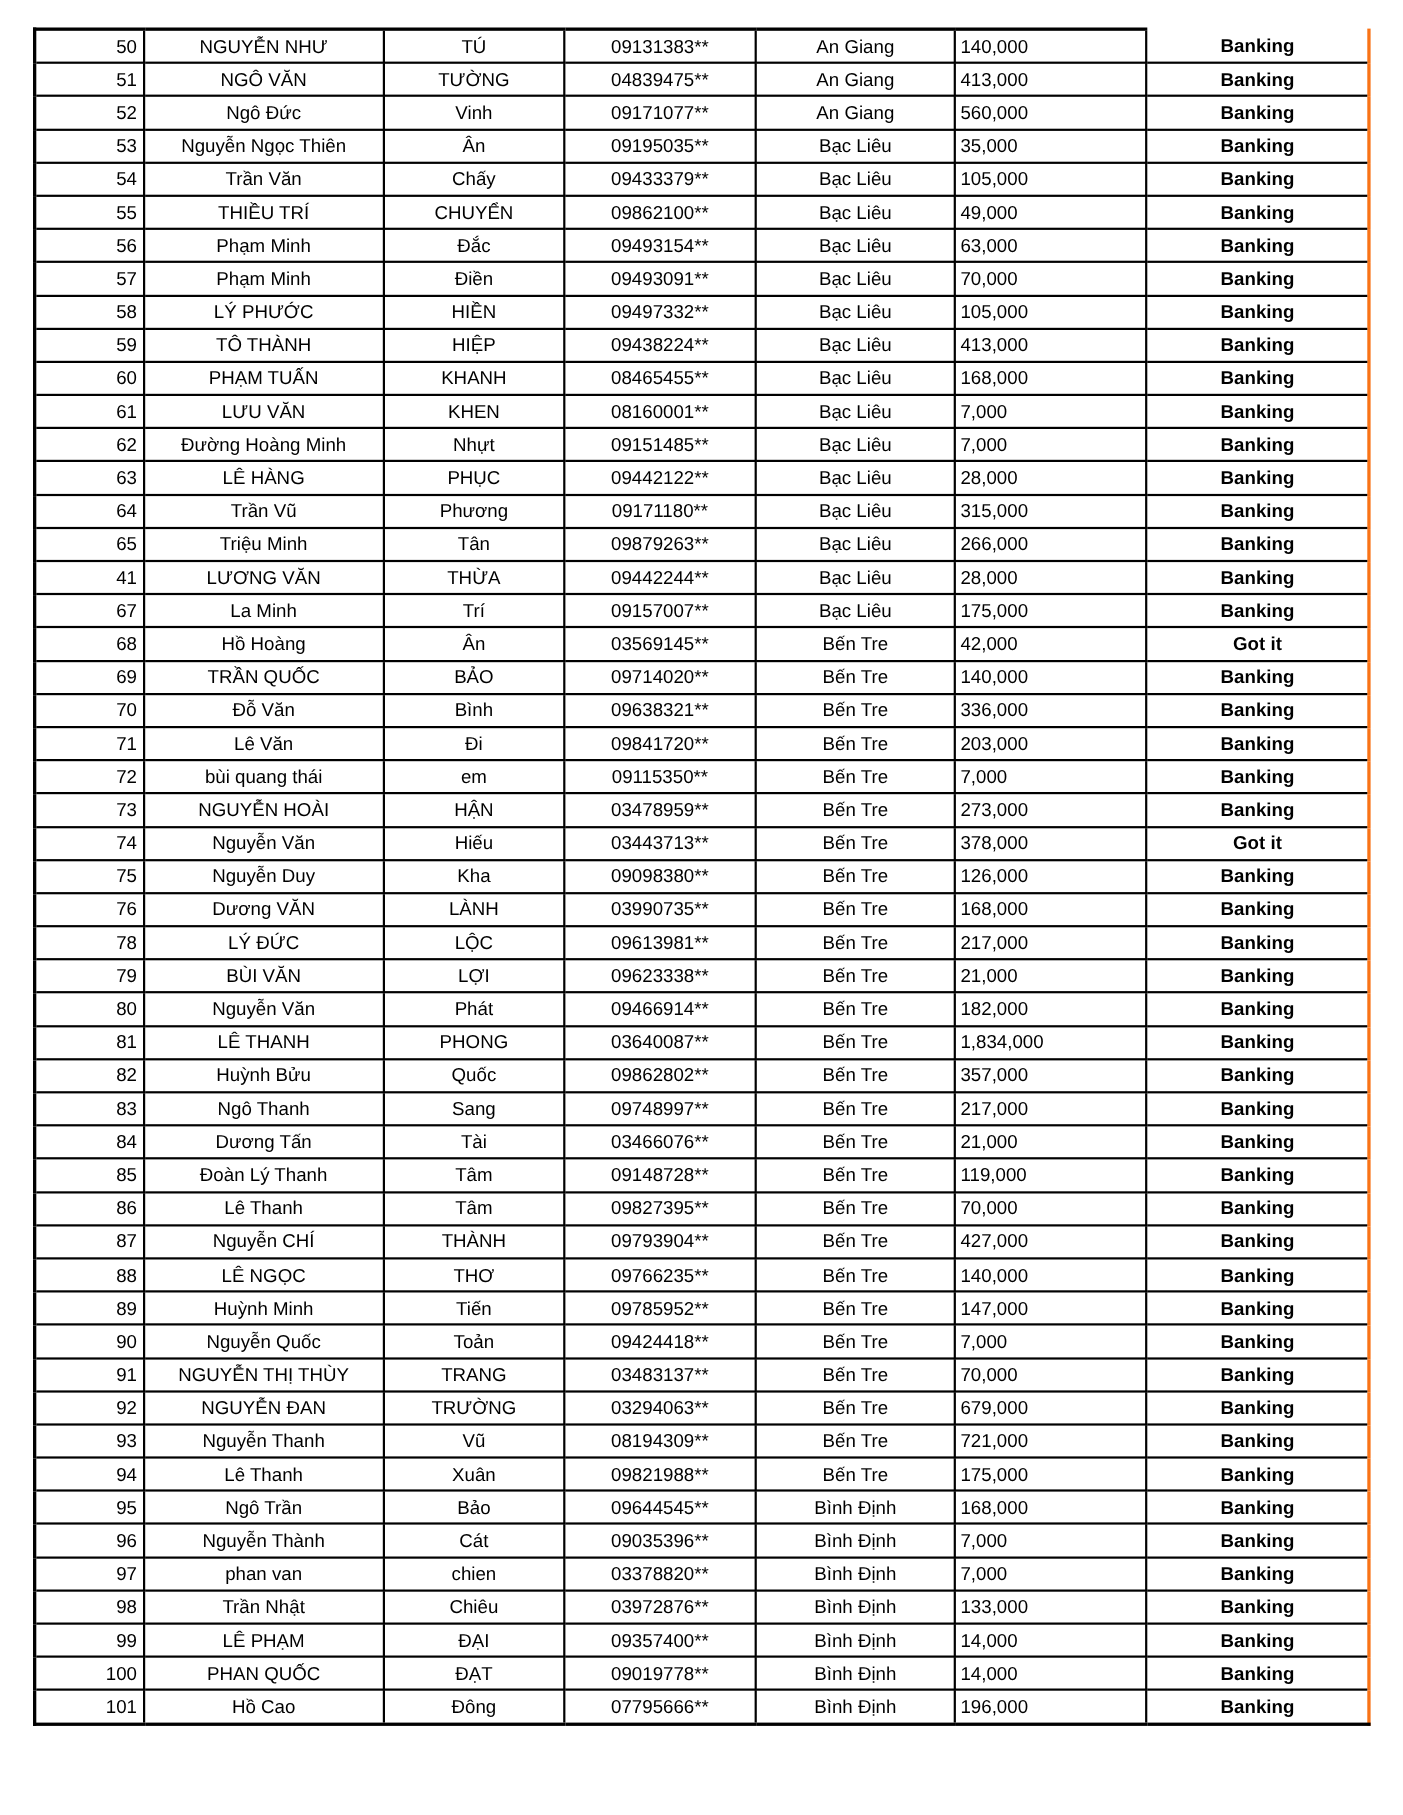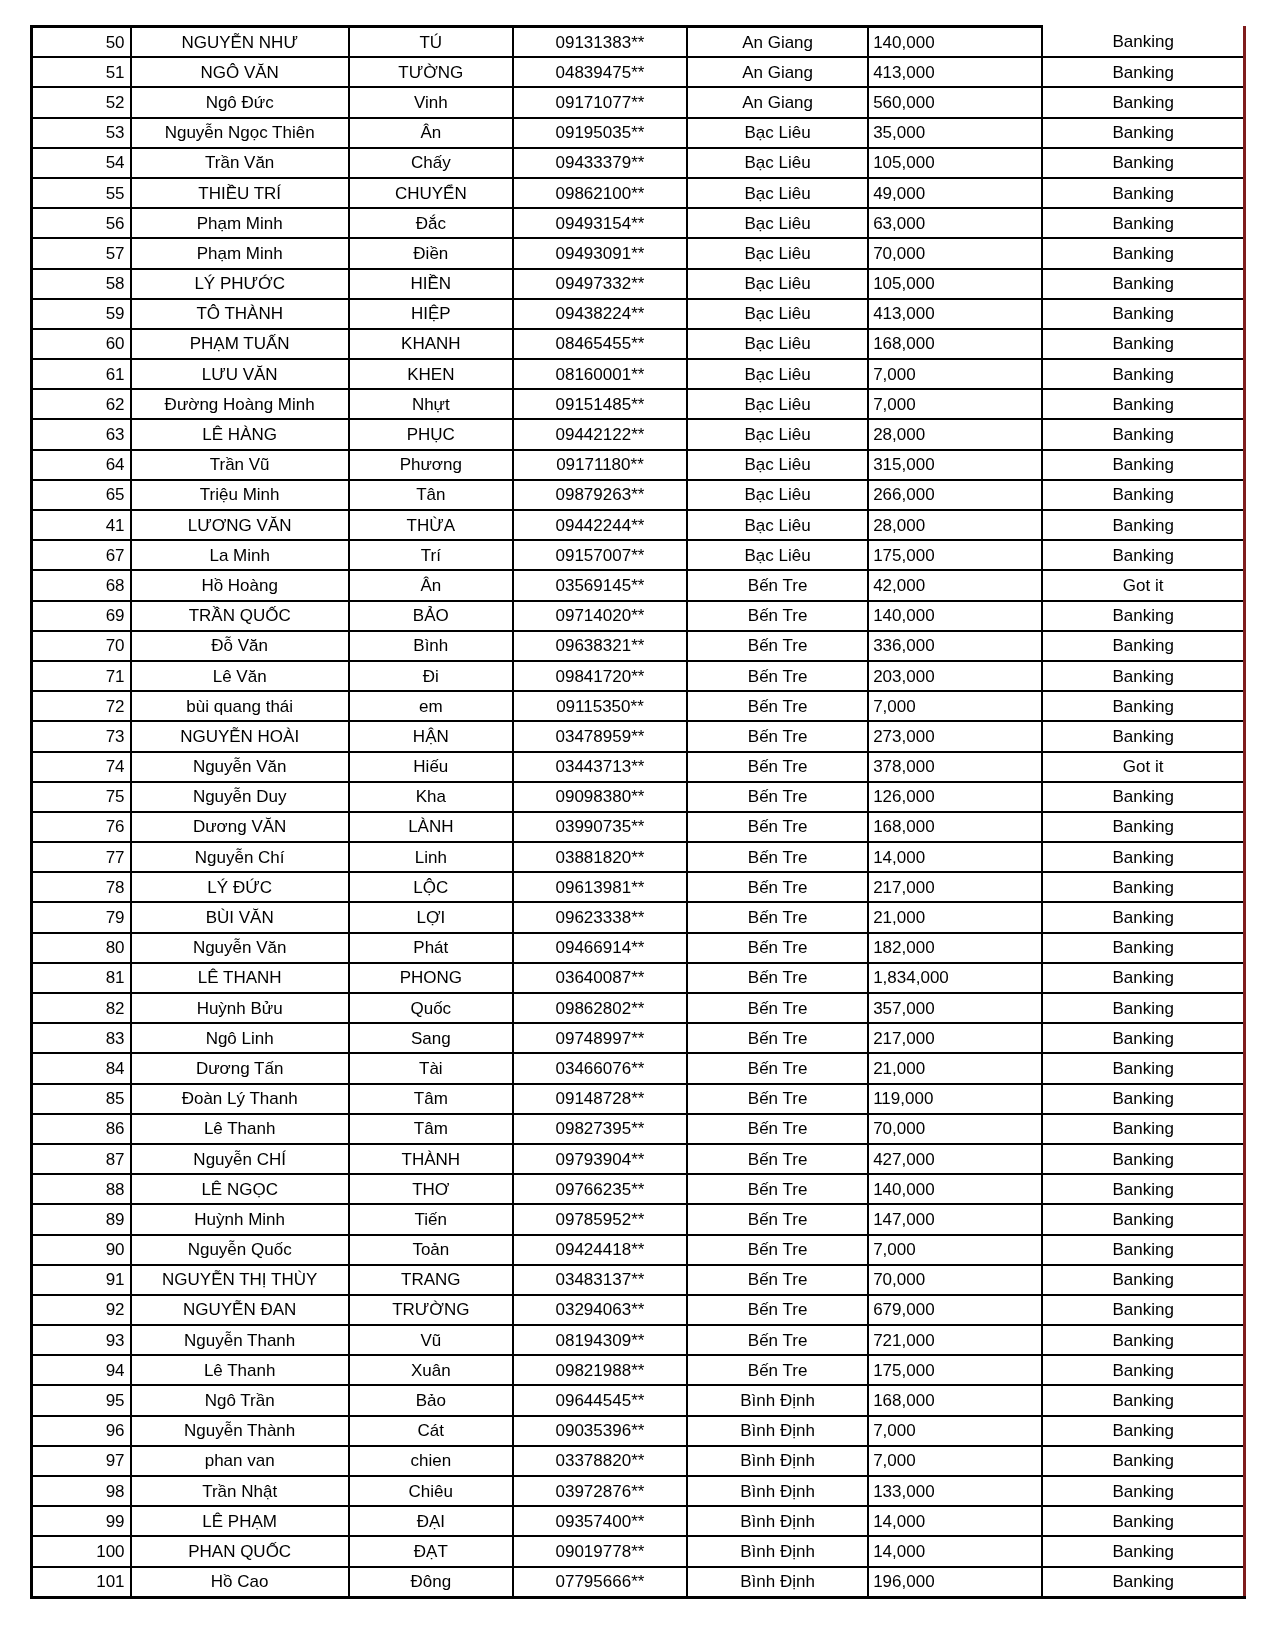--- a/index.html
+++ b/index.html
@@ -24,21 +24,21 @@
     border:2px solid #000;
     height:28.2px;
     padding:0 4px;
     overflow:hidden;
     white-space:nowrap;
     vertical-align:middle;
     text-align:center;
   }
   
   table.donors tr td:first-child{border-left:3px solid #000;}
-  table.donors tr td:last-child{border-right:3px solid #7f1d1d;}
+  table.donors tr td:last-child{border-right:3px solid #f97316;font-weight:bold;}
   table.donors tr:first-child td{border-top:3px solid #000;}
   table.donors tr:last-child td{border-bottom:3px solid #000;}
   
   table.donors tr:first-child td.c6{border-top:2px solid transparent;}
   
   table.donors td.c0{text-align:right;padding-right:5px;}
   table.donors td.c5{text-align:left;padding-right:9px;}
   
   col.w0{width:99px;}
   col.w1{width:218px;}
@@ -300,29 +300,20 @@
         <tr>
           <td class="c0">76</td>
           <td class="c1">Dương VĂN</td>
           <td class="c2">LÀNH</td>
           <td class="c3">03990735**</td>
           <td class="c4">Bến Tre</td>
           <td class="c5">168,000</td>
           <td class="c6">Banking</td>
         </tr>
         <tr>
-          <td class="c0">77</td>
-          <td class="c1">Nguyễn Chí</td>
-          <td class="c2">Linh</td>
-          <td class="c3">03881820**</td>
-          <td class="c4">Bến Tre</td>
-          <td class="c5">14,000</td>
-          <td class="c6">Banking</td>
-        </tr>
-        <tr>
           <td class="c0">78</td>
           <td class="c1">LÝ ĐỨC</td>
           <td class="c2">LỘC</td>
           <td class="c3">09613981**</td>
           <td class="c4">Bến Tre</td>
           <td class="c5">217,000</td>
           <td class="c6">Banking</td>
         </tr>
         <tr>
           <td class="c0">79</td>
@@ -355,21 +346,21 @@
           <td class="c0">82</td>
           <td class="c1">Huỳnh Bửu</td>
           <td class="c2">Quốc</td>
           <td class="c3">09862802**</td>
           <td class="c4">Bến Tre</td>
           <td class="c5">357,000</td>
           <td class="c6">Banking</td>
         </tr>
         <tr>
           <td class="c0">83</td>
-          <td class="c1">Ngô Linh</td>
+          <td class="c1">Ngô Thanh</td>
           <td class="c2">Sang</td>
           <td class="c3">09748997**</td>
           <td class="c4">Bến Tre</td>
           <td class="c5">217,000</td>
           <td class="c6">Banking</td>
         </tr>
         <tr>
           <td class="c0">84</td>
           <td class="c1">Dương Tấn</td>
           <td class="c2">Tài</td>

